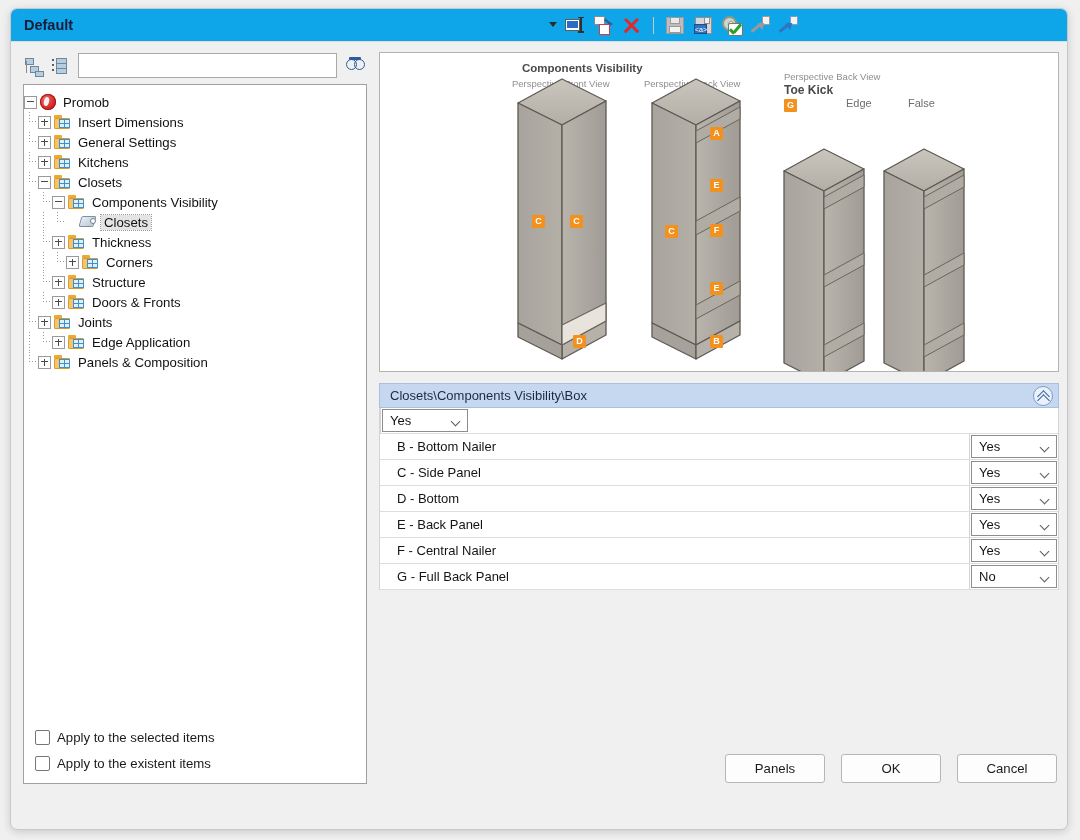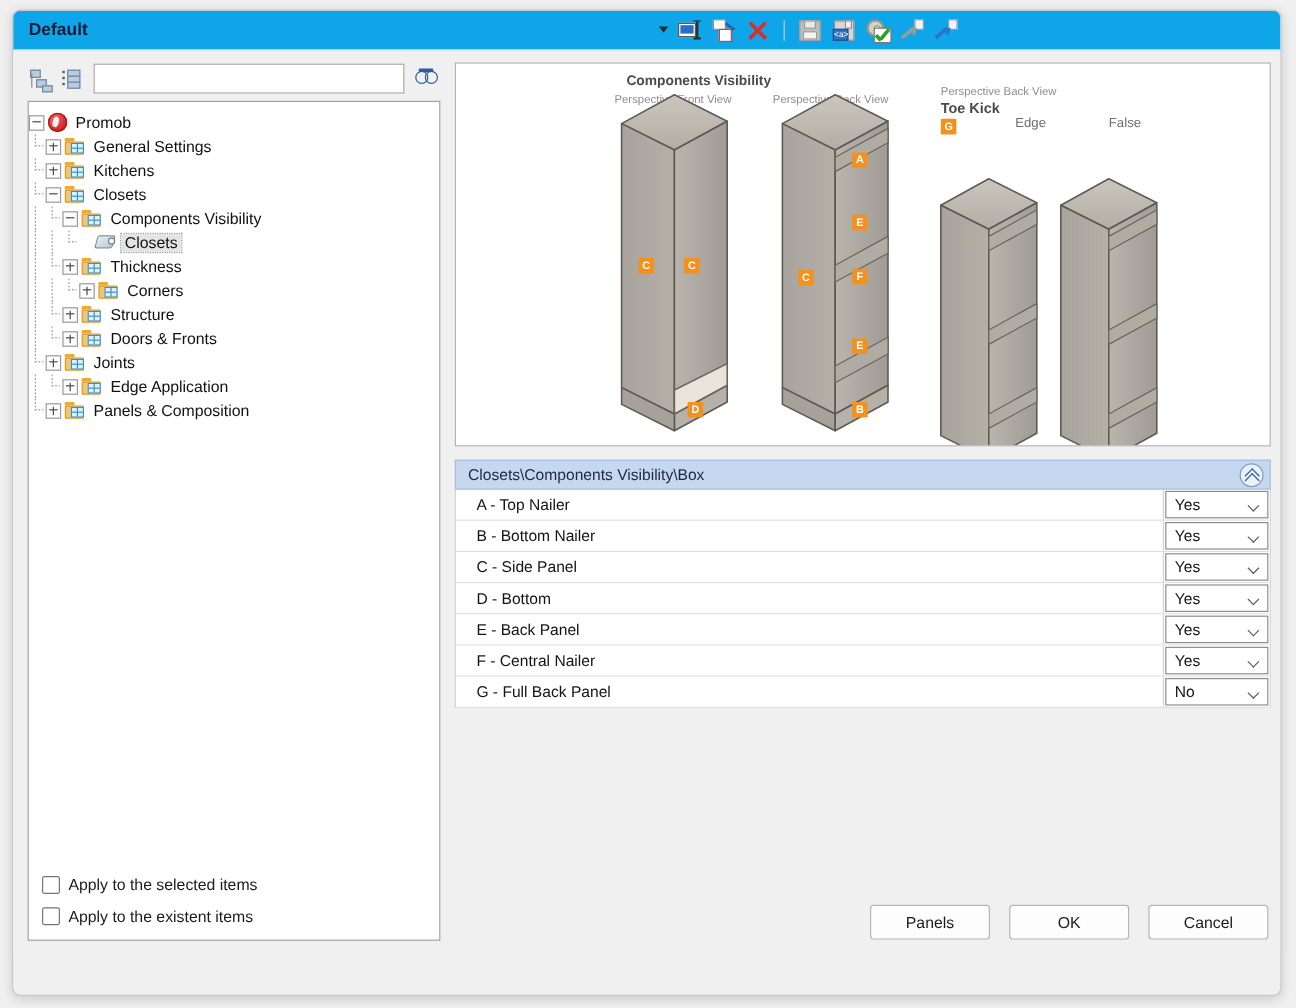--- a/index.html
+++ b/index.html
@@ -394,20 +394,30 @@
             <span class="lbl">Promob</span>
           </div>
           <div class="tnode">
             <div class="dots l"></div>
             <div class="pm plus"></div>
             <div class="ic-folder">
               <div class="tab"></div>
               <div class="bd"></div>
               <div class="grid"></div>
             </div>
+            <span class="lbl">Insert Dimensions</span>
+          </div>
+          <div class="tnode">
+            <div class="dots l"></div>
+            <div class="pm plus"></div>
+            <div class="ic-folder">
+              <div class="tab"></div>
+              <div class="bd"></div>
+              <div class="grid"></div>
+            </div>
             <span class="lbl">General Settings</span>
           </div>
           <div class="tnode">
             <div class="dots l"></div>
             <div class="pm plus"></div>
             <div class="ic-folder">
               <div class="tab"></div>
               <div class="bd"></div>
               <div class="grid"></div>
             </div>
@@ -538,21 +548,21 @@
     <div class="right-panel">
 
       <div class="preview">
         <div class="pv-title pv-h1" style="left:142px; top:9px;">Components Visibility</div>
         <div class="pv-title pv-h2" style="left:132px; top:25px;">Perspective Front View</div>
         <div class="pv-title pv-h2" style="left:264px; top:25px;">Perspective Back View</div>
         <div class="pv-title pv-h2" style="left:404px; top:18px;">Perspective Back View</div>
         <div class="pv-title pv-h1" style="left:404px; top:30px; font-size:12px;">Toe Kick</div>
         <div class="badge" style="left:404px; top:46px;">G</div>
         <div class="pv-title pv-h3" style="left:466px; top:44px;">Edge</div>
-        <div class="pv-title pv-h3" style="left:544px; top:44px;">False</div>
+        <div class="pv-title pv-h3" style="left:528px; top:44px;">False</div>
 
         <svg width="678" height="318" viewBox="0 0 678 318" style="position:absolute;left:0;top:0;">
           <defs>
             <linearGradient id="gL" x1="0" y1="0" x2="1" y2="0">
               <stop offset="0" stop-color="#a8a49d"></stop>
                 <stop offset="1" stop-color="#b4b0a8"></stop>
             </linearGradient>
             <linearGradient id="gR" x1="0" y1="0" x2="1" y2="0">
               <stop offset="0" stop-color="#b9b5ad"></stop>
                 <stop offset="1" stop-color="#a09c95"></stop>
@@ -619,21 +629,20 @@
 
       <div class="sec-header">
         <div class="t">Closets\Components Visibility\Box</div>
         <div class="collapse-btn">
           <div class="chev-up"></div>
         </div>
       </div>
 
       <div class="prop-table" id="prop-table">
           <div class="prop-row">
-            <div class="name">A - Top Nailer</div>
             <div class="prop-cell">
               <div class="prop-select">
                 <span class="v">Yes</span>
                 <span class="cv">
                   <span class="chev-dn"></span>
                 </span>
               </div>
             </div>
           </div>
           <div class="prop-row">

